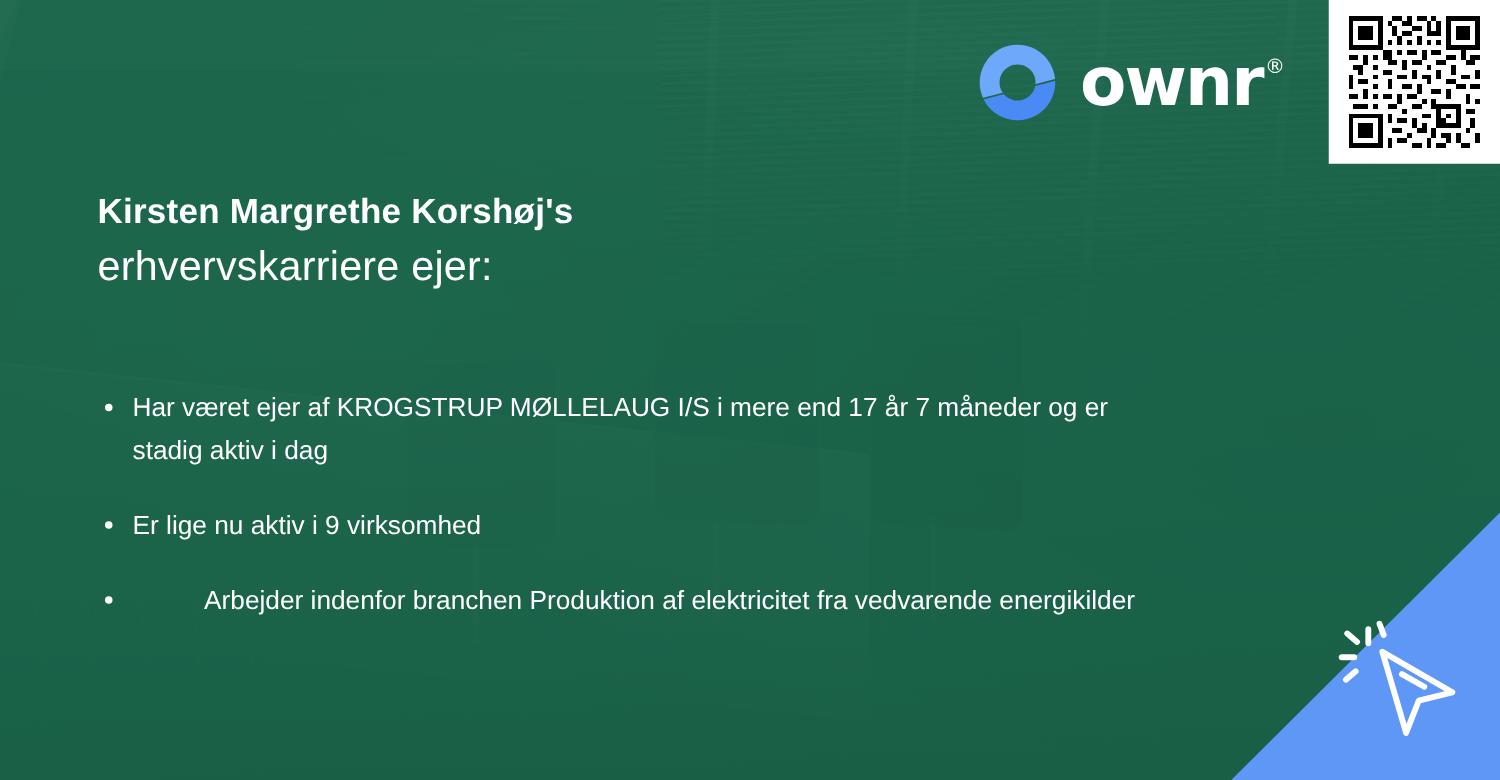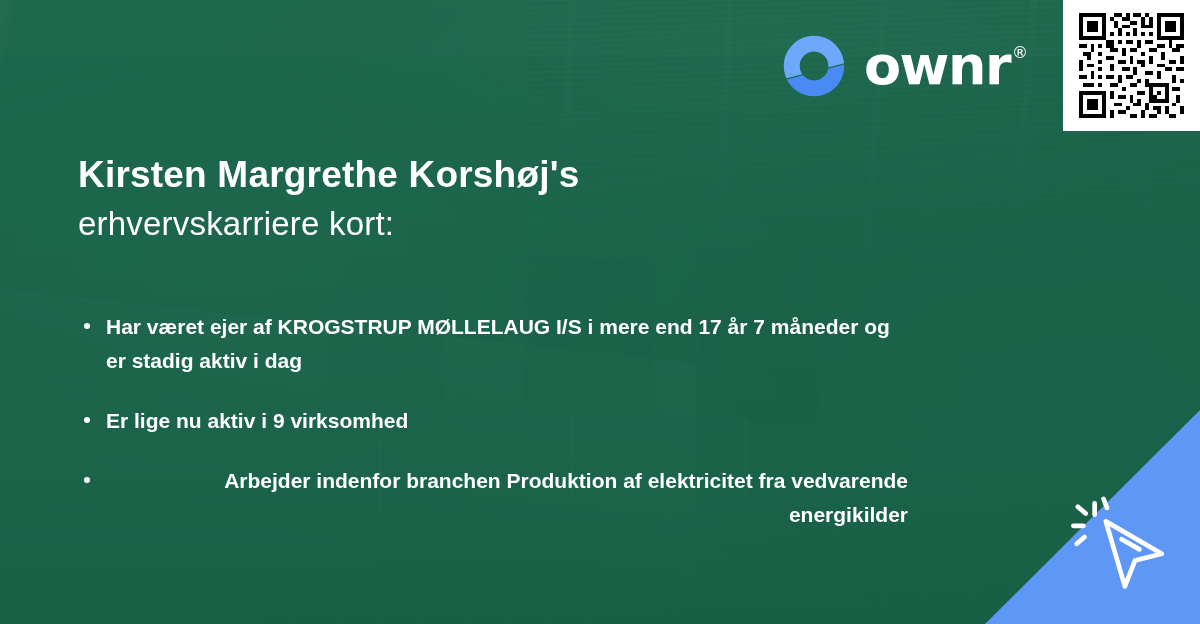--- a/index.html
+++ b/index.html
@@ -184,21 +184,21 @@
 
   
   .headline {
     position: absolute;
     left: 78px;
     top: 152px;
     width: 900px;
   }
   .headline .line1 {
     color: #ffffff;
-    font-size: 37px;
+    font-size: 28px;
     font-weight: bold;
     line-height: 1.22;
     letter-spacing: 0.2px;
     margin: 0;
   }
   .headline .line2 {
     color: #ffffff;
     font-size: 33px;
     font-weight: normal;
     line-height: 1.3;
@@ -213,21 +213,21 @@
     top: 310px;
     width: 830px;
     margin: 0;
     padding: 0;
     list-style: none;
   }
   .facts li {
     position: relative;
     color: #ffffff;
     font-size: 21px;
-    font-weight: bold;
+    font-weight: normal;
     line-height: 1.62;
     padding-left: 28px;
     margin-bottom: 26px;
   }
   .facts li:last-child { margin-bottom: 0; text-align: right; }
   .facts li .bullet {
     position: absolute;
     left: 6px;
     top: 13px;
     width: 6px;
@@ -432,21 +432,21 @@
         <rect x="19" y="27" width="2" height="1"></rect>
           <rect x="21" y="26" width="1" height="1"></rect>
         <rect x="24" y="27" width="2" height="1"></rect>
           <rect x="20" y="22" width="1" height="1"></rect>
       </g>
     </svg>
   </div>
 
   <div class="headline">
     <div class="line1">Kirsten Margrethe Korshøj's</div>
-    <div class="line2">erhvervskarriere kort:</div>
+    <div class="line2">erhvervskarriere ejer:</div>
   </div>
 
   <ul class="facts">
     <li>
       <span class="bullet"></span>
       <span>Har været ejer af KROGSTRUP MØLLELAUG I/S i mere end 17 år 7 måneder og er stadig aktiv i dag</span>
     </li>
     <li>
       <span class="bullet"></span>
       <span>Er lige nu aktiv i 9 virksomhed</span>

